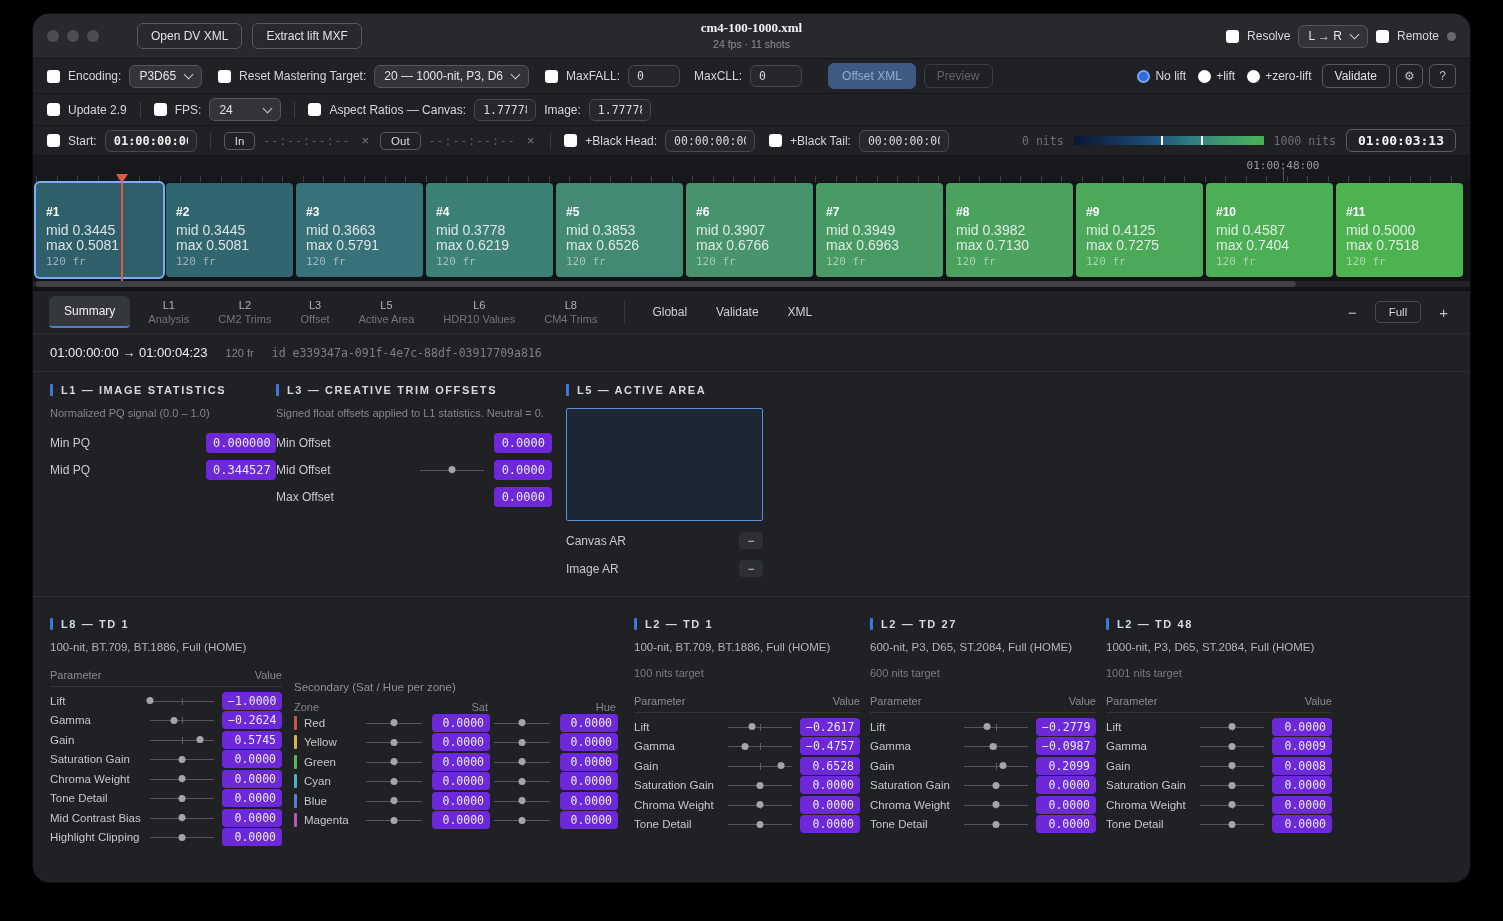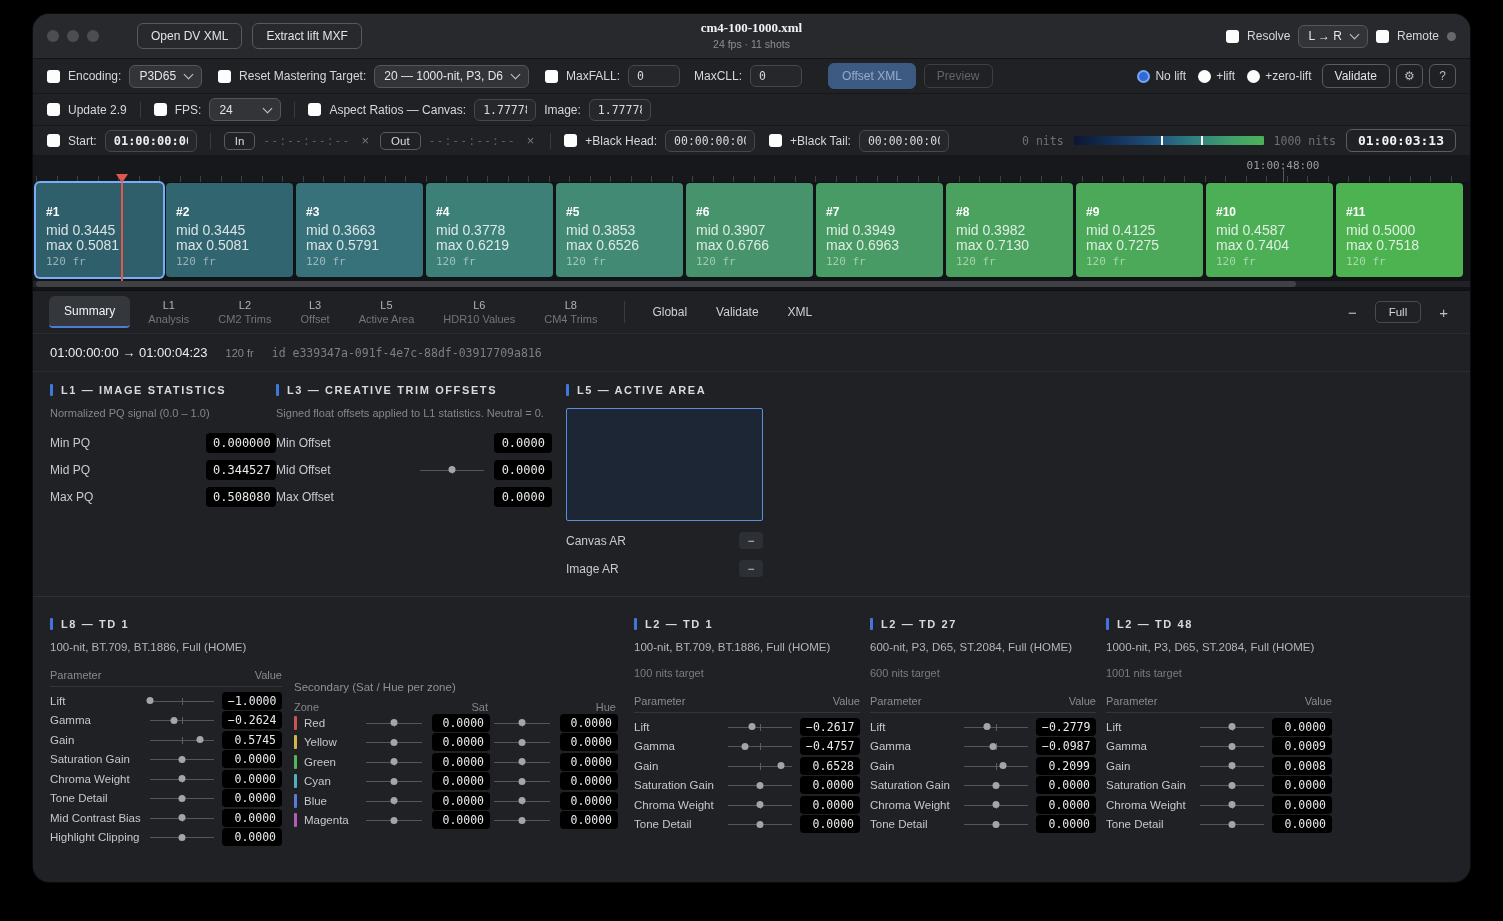--- a/index.html
+++ b/index.html
@@ -89,21 +89,21 @@
   .phead{display:flex;align-items:center;gap:8px;}
   .pbar{width:3px;height:12px;background:#3f78d8;border-radius:1px;}
   .ptitle{font-size:11px;font-weight:700;letter-spacing:1.6px;color:#d9dadc;white-space:nowrap;}
   .psub{font-size:11px;color:#85868a;margin-top:11px;}
   .panel-l1{position:absolute;left:17px;top:12px;width:226px;}
   .panel-l3{position:absolute;left:243px;top:12px;width:276px;}
   .panel-l5{position:absolute;left:533px;top:12px;width:200px;}
   .statrows{margin-top:10px;}
   .statrow{display:flex;align-items:center;justify-content:space-between;height:27px;}
   .srlabel{font-size:12px;color:#c9cacd;}
-  .valbox{background:#000000;border-radius:4px;font-family:"DejaVu Sans Mono",monospace;font-size:12px;
+  .valbox{background:#6d28d9;border-radius:4px;font-family:"DejaVu Sans Mono",monospace;font-size:12px;
           color:#e9eaec;padding:3px 7px;text-align:right;box-sizing:border-box;}
   .valbox.w66{width:70px;} .valbox.w58{width:58px;} .valbox.w56{min-width:58px;font-size:11.5px;padding:2px 6px;}
   .offrow{display:grid;grid-template-columns:1fr 64px 58px;align-items:center;height:27px;gap:10px;}
   .l5box{margin-top:12px;width:197px;height:113px;border:1.5px solid #5b8fd9;background:#1d2634;border-radius:2px;box-sizing:border-box;}
   .arrow-row{display:flex;justify-content:space-between;align-items:center;width:197px;margin-top:11px;height:17px;}
   .arrow-row:first-of-type{margin-top:20px;}
   .dash-box{background:#2c2f34;border-radius:4px;color:#cfd0d3;font-size:12px;width:24px;height:17px;
             display:flex;align-items:center;justify-content:center;}
   
   .slider{position:relative;width:64px;height:14px;display:inline-block;}
@@ -463,24 +463,20 @@
       <div class="psub">Normalized PQ signal (0.0 – 1.0)</div>
       <div class="statrows" id="l1-rows">
           <div class="statrow">
             <span class="srlabel">Min PQ</span>
             <span class="valbox w66">0.000000</span>
           </div>
           <div class="statrow">
             <span class="srlabel">Mid PQ</span>
             <span class="valbox w66">0.344527</span>
           </div>
-          <div class="statrow">
-            <span class="srlabel">Max PQ</span>
-            <span class="valbox w66">0.508080</span>
-          </div>
         </div>
     </div>
     <div class="panel-l3">
       <div class="phead">
           <span class="pbar"></span>
         <span class="ptitle">L3 — CREATIVE TRIM OFFSETS</span>
         </div>
       <div class="psub">Signed float offsets applied to L1 statistics. Neutral = 0.</div>
       <div class="statrows" id="l3-rows">
           <div class="offrow">

